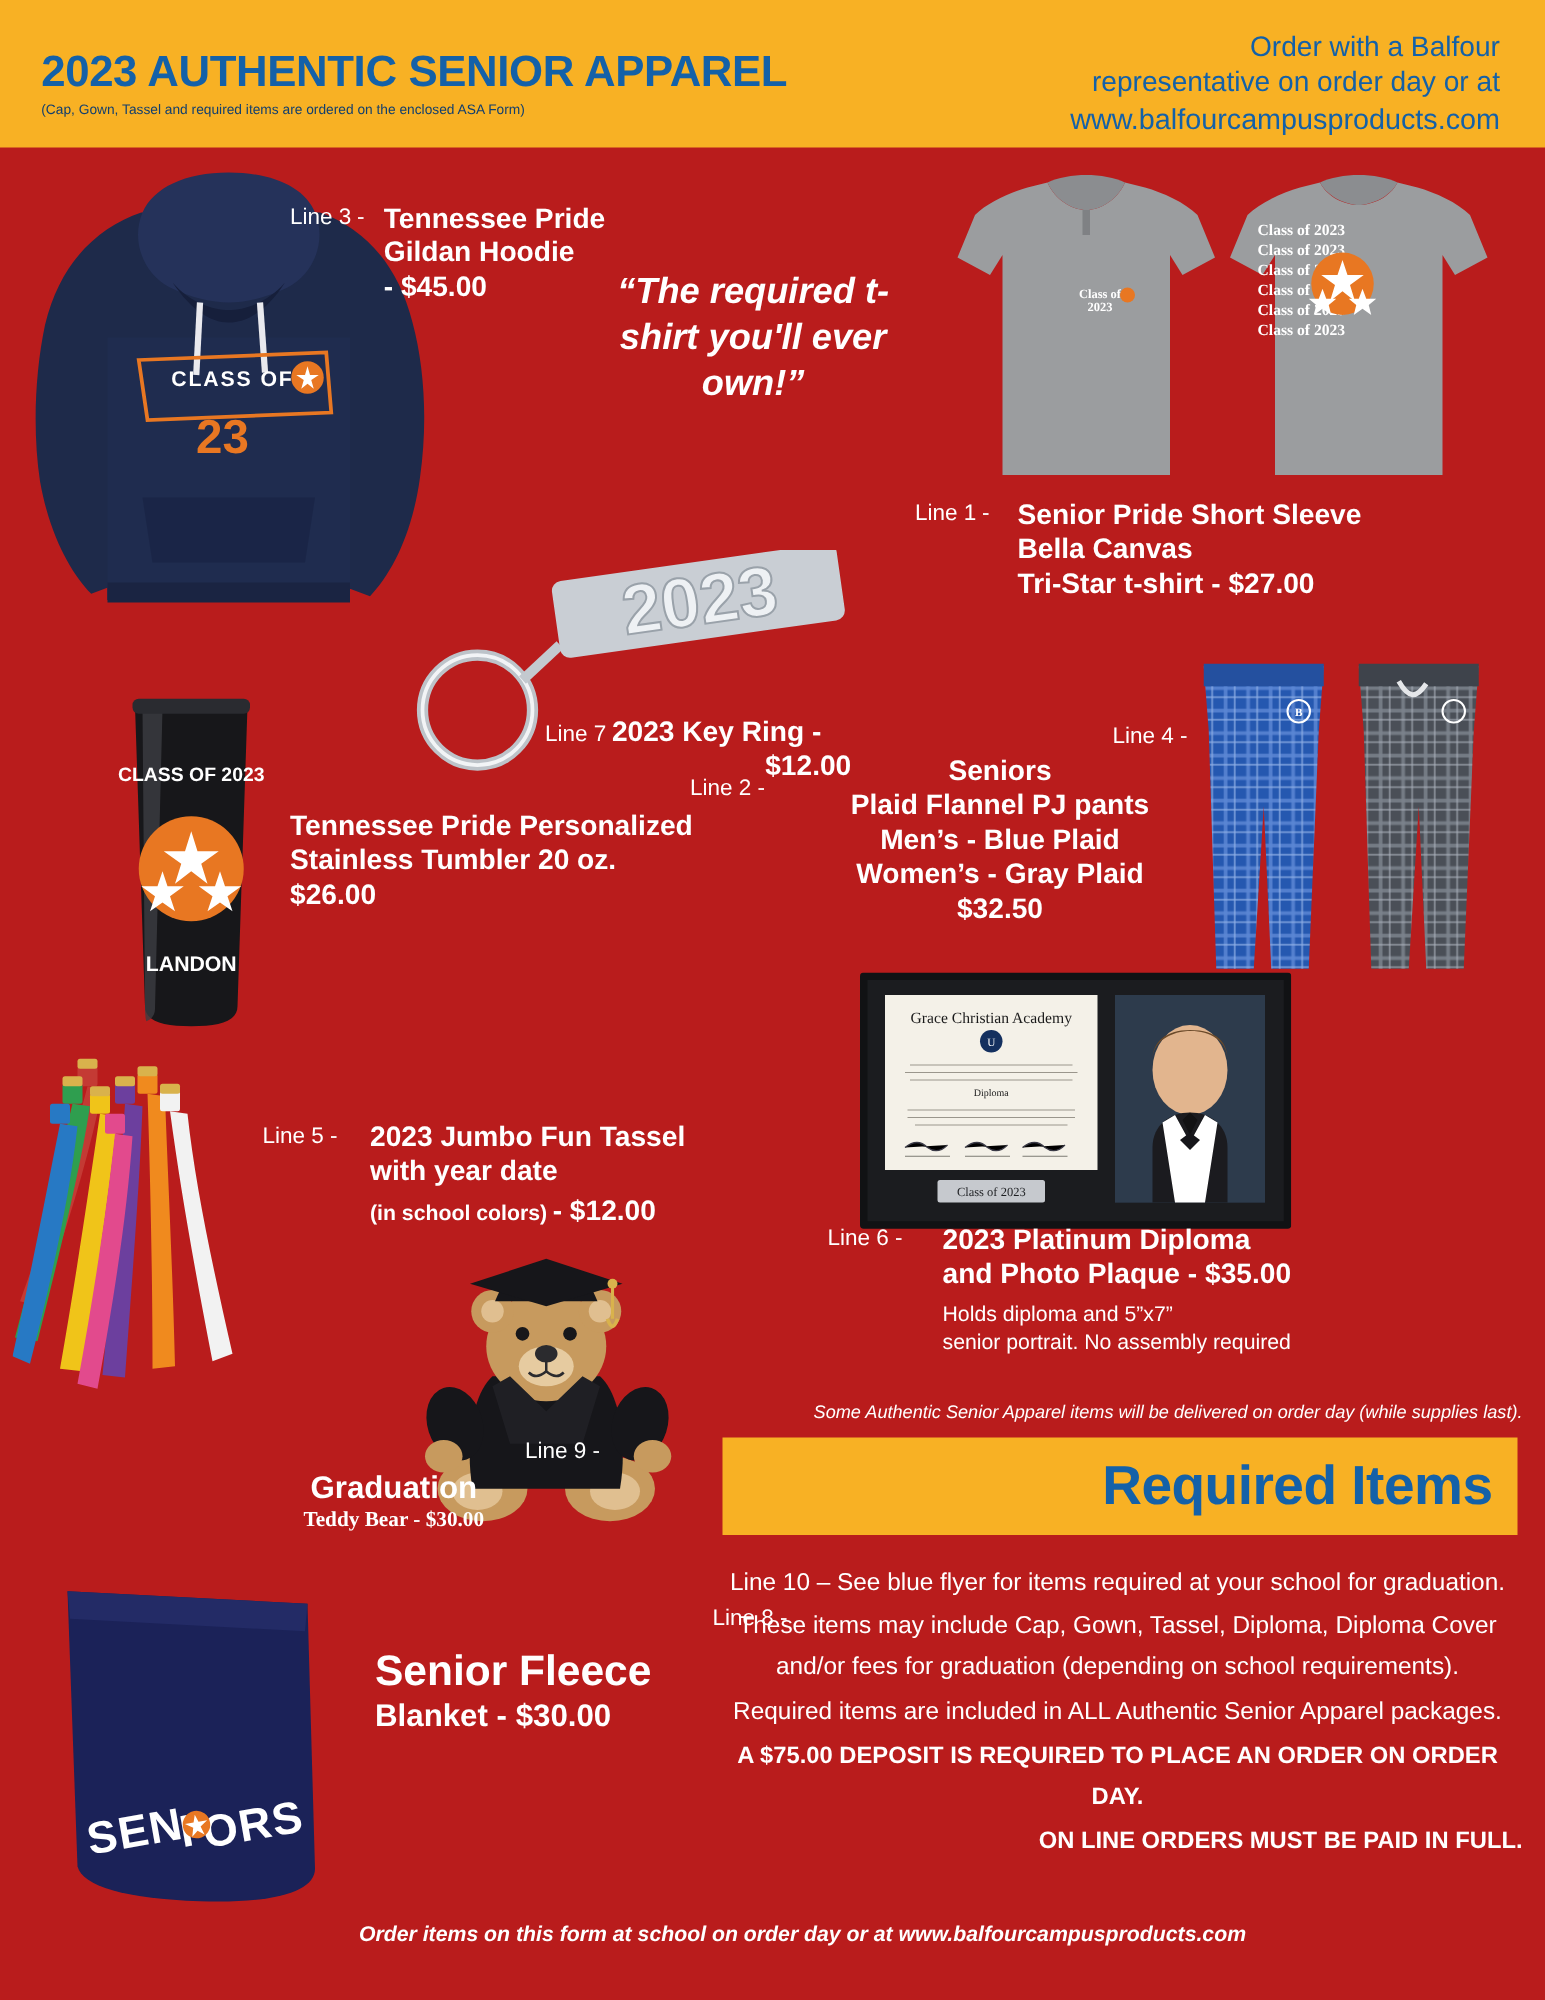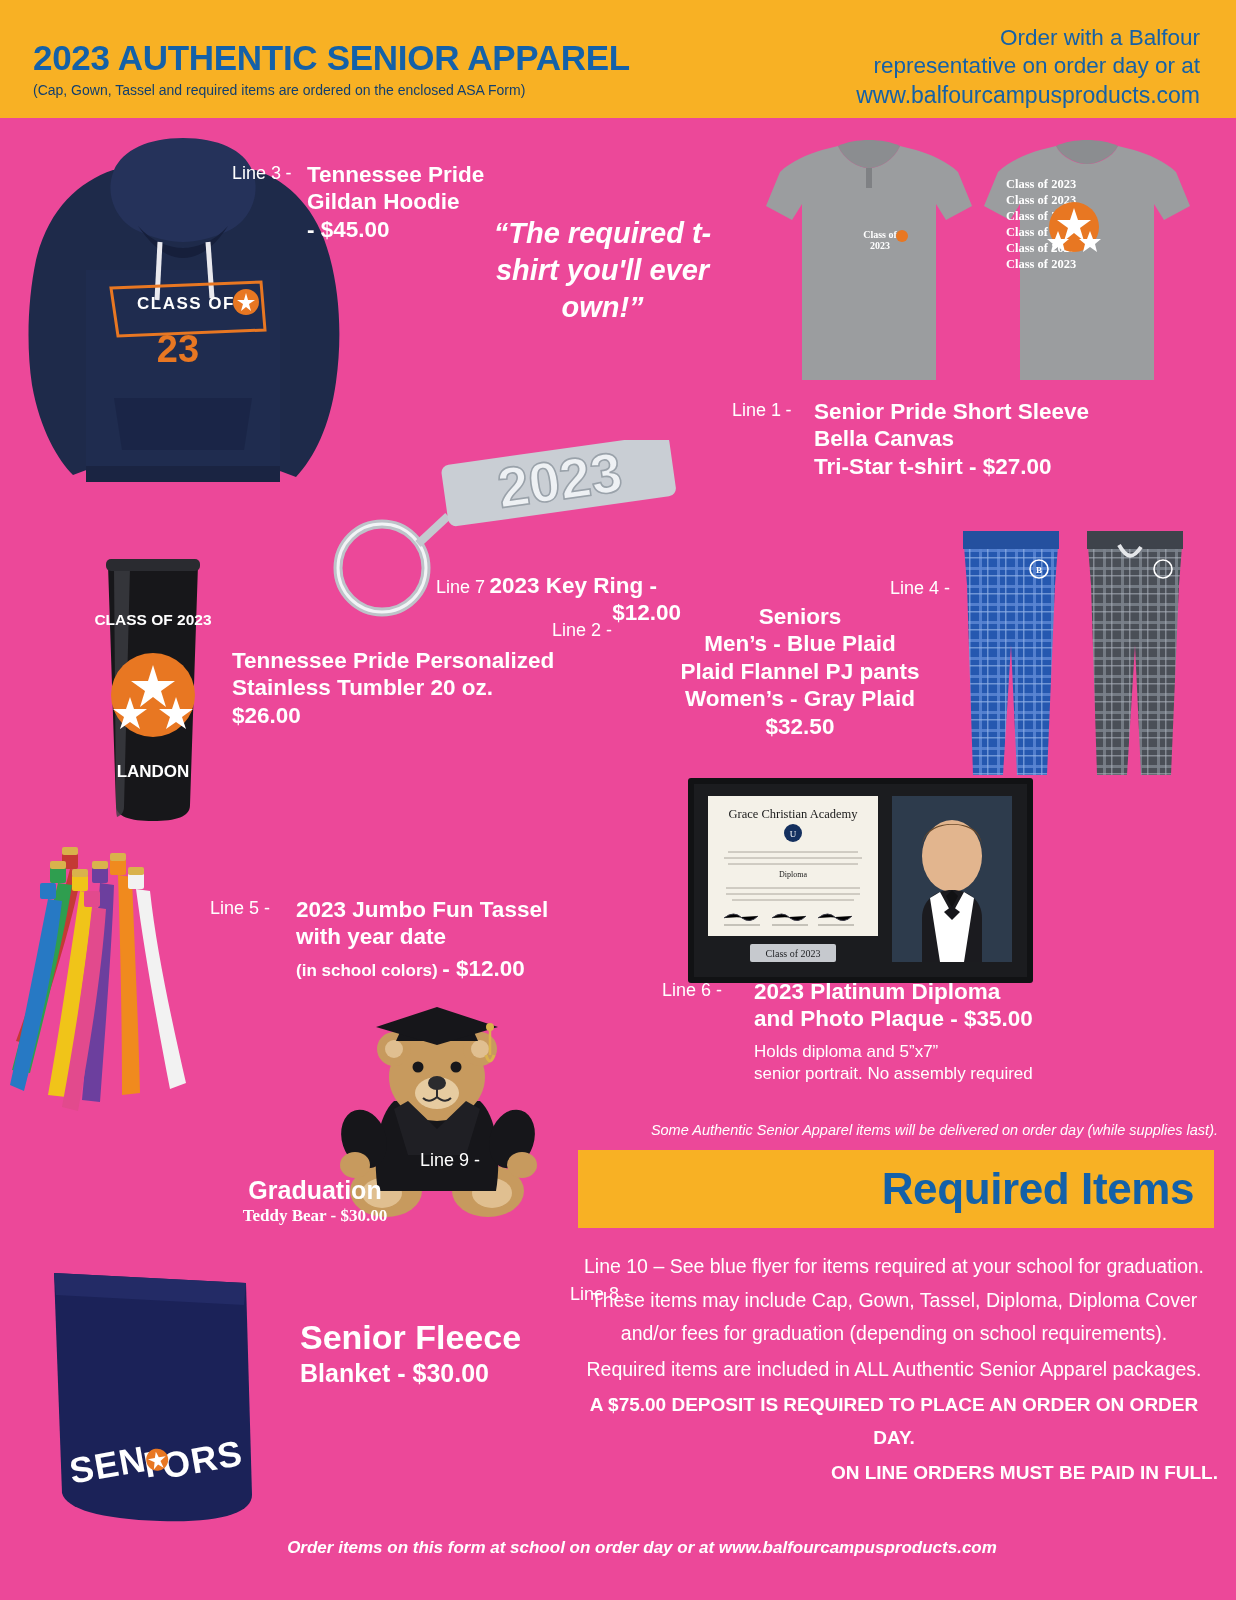--- a/index.html
+++ b/index.html
@@ -7,21 +7,21 @@
     width: 1236px;
     height: 1600px;
     font-family: "Liberation Sans", sans-serif;
     background: #1461a8;
     overflow: hidden;
   }
   .page {
     position: relative;
     width: 1236px;
     height: 1600px;
-    background: #ec4899;
+    background: #b91c1c;
   }
 
   
   .header {
     position: absolute;
     top: 0; left: 0;
     width: 1236px;
     height: 118px;
     background: #f8b124;
   }
@@ -30,21 +30,21 @@
     left: 33px; top: 38px;
     font-size: 35px;
     font-weight: bold;
     color: #1461a8;
     letter-spacing: -0.3px;
     white-space: nowrap;
   }
   .header-sub {
     position: absolute;
     left: 33px; top: 82px;
-    font-size: 14px;
+    font-size: 11px;
     color: #123f6e;
     white-space: nowrap;
   }
   .header-right {
     position: absolute;
     right: 36px; top: 24px;
     width: 420px;
     text-align: right;
     color: #1461a8;
     font-size: 22.5px;
@@ -332,22 +332,22 @@
         <rect x="8" y="6" width="96" height="18" fill="#3e434b"></rect>
         <path d="M40,20 C48,34 54,34 62,22" stroke="#e5e7ea" stroke-width="4" fill="none"></path>
         <circle cx="84" cy="44" r="9" fill="none" stroke="#ffffff" stroke-width="1.6"></circle>
       </g>
     </svg>
   </div>
 
   <div class="txt" style="left:650px; top:578px; width:300px; text-align:center;">
     <div class="line-label">Line 4 -</div>
     <div class="prod-name" style="margin-top:4px;">Seniors</div>
+    <div class="prod-name">Plaid Flannel PJ pants</div>
     <div class="prod-name">Men’s - Blue Plaid</div>
-    <div class="prod-name">Plaid Flannel PJ pants</div>
     <div class="prod-name">Women’s - Gray Plaid</div>
     <div class="prod-name">$32.50</div>
   </div>
 
   <div class="img-box plaque">
     <svg width="345" height="220" viewBox="0 0 345 220">
       <rect x="0" y="0" width="345" height="205" rx="3" fill="#111214"></rect>
       <rect x="6" y="6" width="333" height="193" fill="#1b1c1f"></rect>
 
       <rect x="20" y="18" width="170" height="140" fill="#f4f1e8"></rect>

